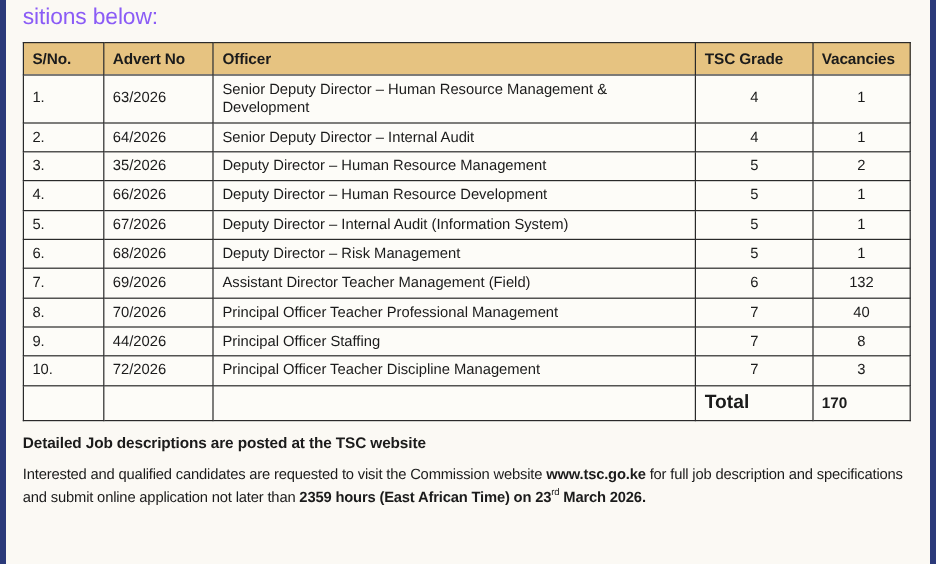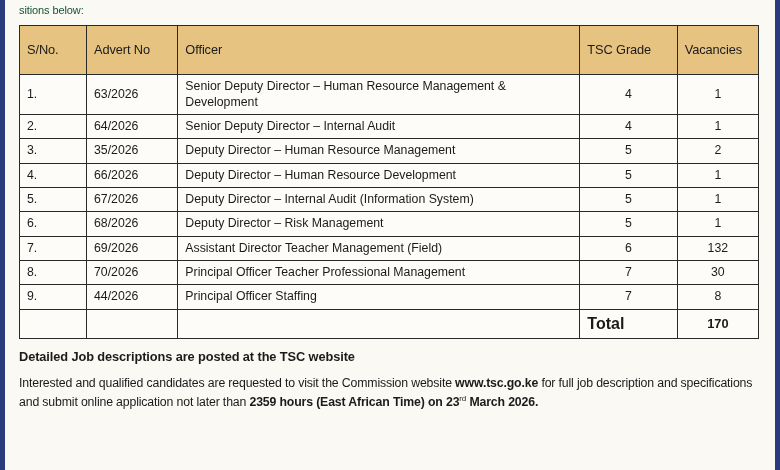--- a/index.html
+++ b/index.html
@@ -32,23 +32,23 @@
     left: 5px;
     right: 5px;
     top: 0;
     bottom: 0;
     background: #fbf9f4;
     padding: 0;
     box-sizing: border-box;
   }
 
   .intro-line {
-    font-size: 11px;
+    font-size: 19px;
     line-height: 1.2;
-    color: #14532d;
+    color: #8b5cf6;
     padding: 4px 0 0 14px;
     letter-spacing: -0.1px;
   }
 
   table.vacancy-table {
     border-collapse: collapse;
     table-layout: fixed;
     width: 740px;
     margin: 8px 0 0 14px;
     font-size: 12.3px;
@@ -57,24 +57,24 @@
   table.vacancy-table th,
   table.vacancy-table td {
     border: 1.6px solid #2a2a2a;
     padding: 4px 7px;
     vertical-align: middle;
     line-height: 1.25;
     background: #fdfcf8;
   }
   table.vacancy-table thead th {
     background: #e6c381;
-    font-weight: normal;
+    font-weight: bold;
     font-size: 12.8px;
     text-align: left;
-    padding: 16px 7px;
+    padding: 5px 7px;
     letter-spacing: -0.1px;
   }
   thead th.col-grade,
   thead th.col-vac {
     text-align: center;
   }
 
   .col-sno   { width: 66px;  }
   .col-adv   { width: 90px;  }
   .col-pos   { width: 396px; }
@@ -89,21 +89,21 @@
 
   tr.total-row td {
     height: 20px;
   }
   td.total-label {
     text-align: left;
     font-weight: bold;
     font-size: 16px;
   }
   td.total-value {
-    text-align: center;
+    text-align: left;
     font-weight: bold;
     font-size: 12.8px;
   }
   td.total-blank { }
 
   .footer-block {
     margin: 10px 0 0 14px;
     width: 744px;
   }
   .footer-heading {
@@ -199,28 +199,35 @@
         <td class="cell-adv">69/2026</td>
         <td class="cell-pos">Assistant Director Teacher Management (Field)</td>
         <td class="cell-grade">6</td>
         <td class="cell-vac">132</td>
       </tr>
       <tr>
         <td class="cell-sno">8.</td>
         <td class="cell-adv">70/2026</td>
         <td class="cell-pos">Principal Officer Teacher Professional Management</td>
         <td class="cell-grade">7</td>
-        <td class="cell-vac">30</td>
+        <td class="cell-vac">40</td>
       </tr>
       <tr>
         <td class="cell-sno">9.</td>
         <td class="cell-adv">44/2026</td>
         <td class="cell-pos">Principal Officer Staffing</td>
         <td class="cell-grade">7</td>
         <td class="cell-vac">8</td>
+      </tr>
+      <tr>
+        <td class="cell-sno">10.</td>
+        <td class="cell-adv">72/2026</td>
+        <td class="cell-pos">Principal Officer Teacher Discipline Management</td>
+        <td class="cell-grade">7</td>
+        <td class="cell-vac">3</td>
       </tr>
       <tr class="total-row">
         <td class="total-blank"></td>
         <td class="total-blank"></td>
         <td class="total-blank"></td>
         <td class="total-label">Total</td>
         <td class="total-value">170</td>
       </tr>
     </tbody>
   </table>

